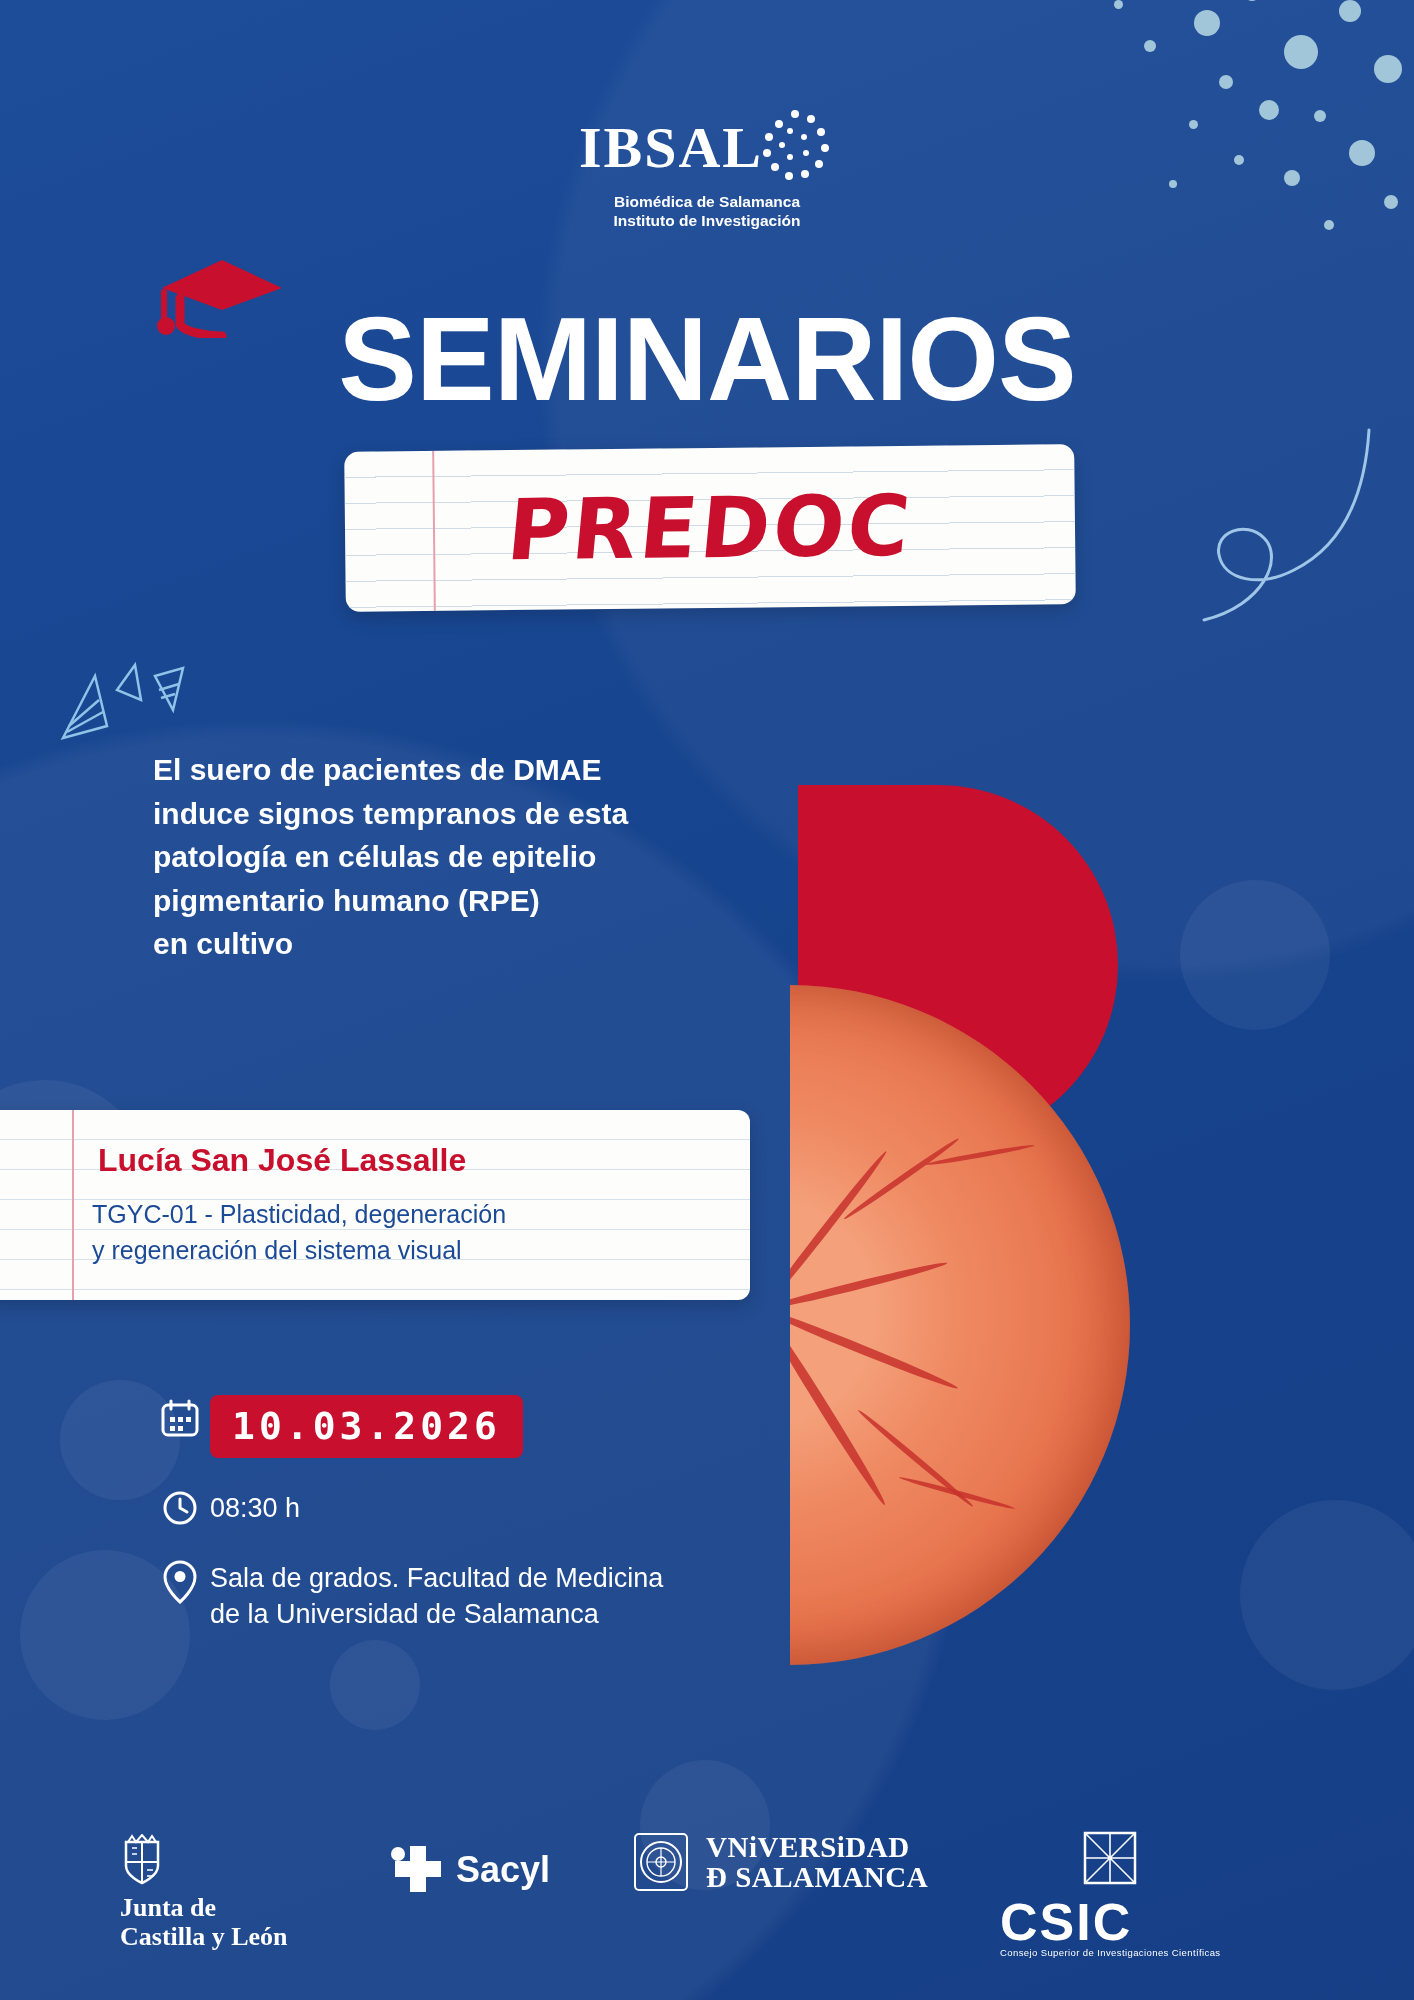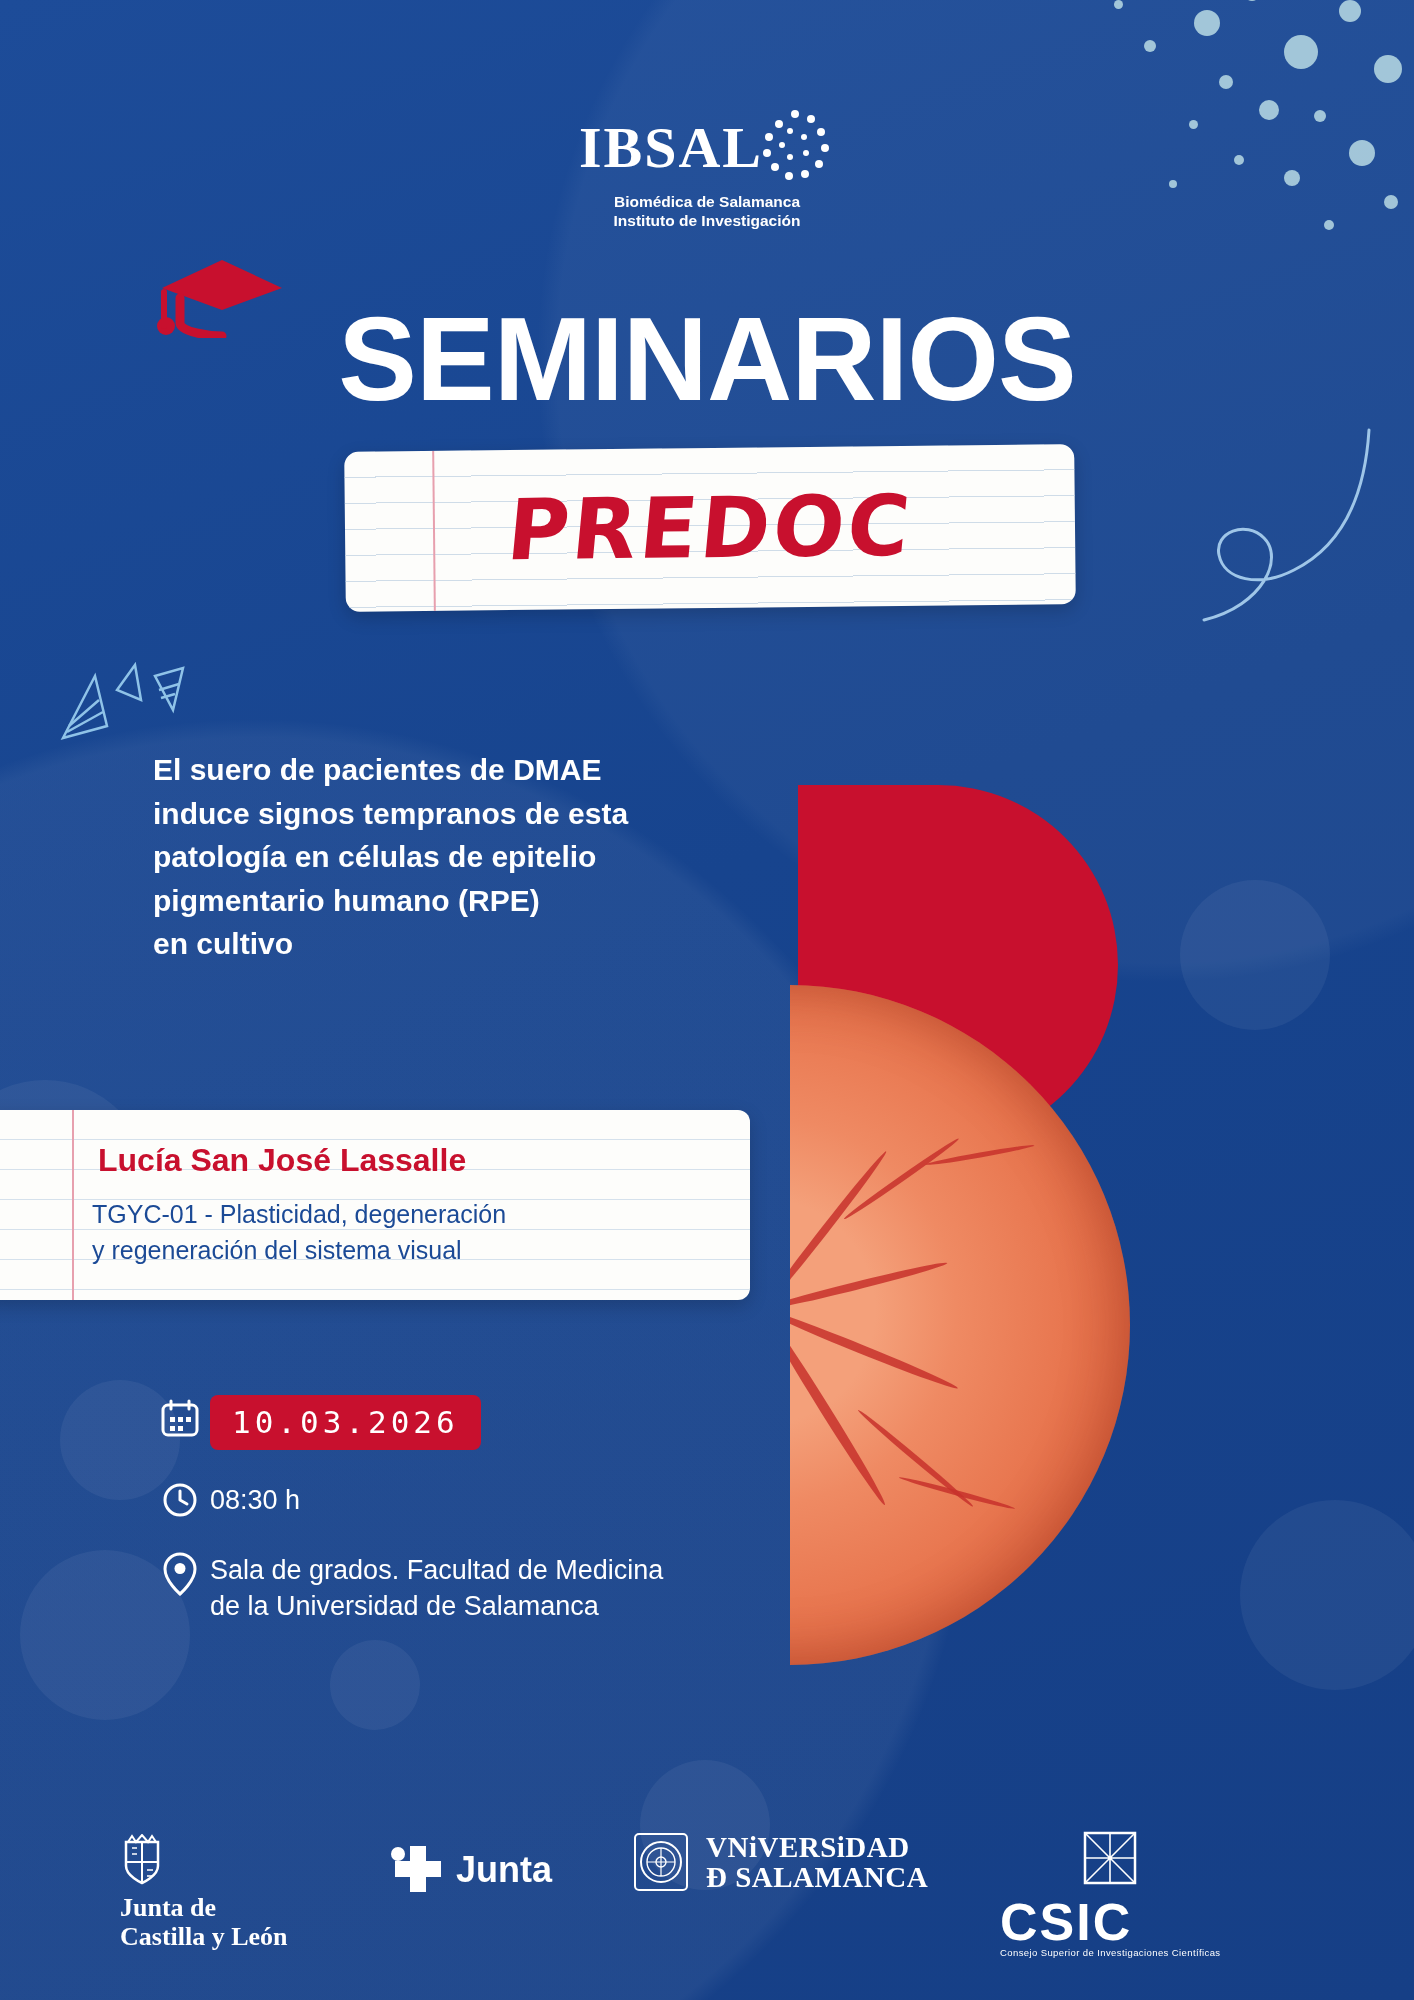--- a/index.html
+++ b/index.html
@@ -120,21 +120,21 @@
   .speaker-group {
     position:absolute; left:112px; top:86px; width:620px;
     color:#1b4a96; font-size:25px; line-height:1.45;
   }
 
   
   .info { position:absolute; left:150px; top:1395px; width:700px; color:#fff; }
   .row { display:flex; align-items:flex-start; margin-bottom:28px; }
   .row .ico { width:60px; flex:0 0 60px; display:flex; justify-content:center; padding-top:2px; }
   .date-badge {
-    background:#c8102e; color:#fff; font-size:31px; font-weight:normal;
+    background:#c8102e; color:#fff; font-size:38px; font-weight:bold;
     letter-spacing:4px; padding:9px 22px 10px; border-radius:8px;
     font-family:"DejaVu Sans Mono", monospace;
   }
   .row .txt { font-size:27px; line-height:1.35; padding-top:4px; }
 
   
   .footer { position:absolute; left:0; right:0; bottom:62px; height:120px; }
   .logo { position:absolute; color:#fff; }
   .jcyl { left:120px; top:16px; }
   .jcyl .shield { width:44px; height:52px; margin:0 auto 4px; }
@@ -316,21 +316,21 @@
       </svg>
       <div class="t1">Junta de</div>
       <div class="t1">Castilla y León</div>
     </div>
 
     <div class="logo sacyl">
       <svg class="cross" viewBox="0 0 56 52">
         <path d="M20,2 L36,2 L36,17 L51,17 L51,33 L36,33 L36,48 L20,48 L20,33 L5,33 L5,17 L20,17 Z" fill="#fff"></path>
         <circle cx="8" cy="10" r="7" fill="#fff"></circle>
       </svg>
-      <div class="label">Junta</div>
+      <div class="label">Sacyl</div>
     </div>
 
     <div class="logo usal">
       <svg class="seal" viewBox="0 0 62 68">
         <rect x="5" y="6" width="52" height="56" rx="4" fill="none" stroke="#fff" stroke-width="2"></rect>
         <circle cx="31" cy="34" r="20" fill="none" stroke="#fff" stroke-width="2"></circle>
         <circle cx="31" cy="34" r="14" fill="none" stroke="#fff" stroke-width="1.4"></circle>
         <path d="M31,20 L31,48 M17,34 L45,34" stroke="#fff" stroke-width="1.2"></path>
         <circle cx="31" cy="34" r="5" fill="none" stroke="#fff" stroke-width="1.4"></circle>
       </svg>

